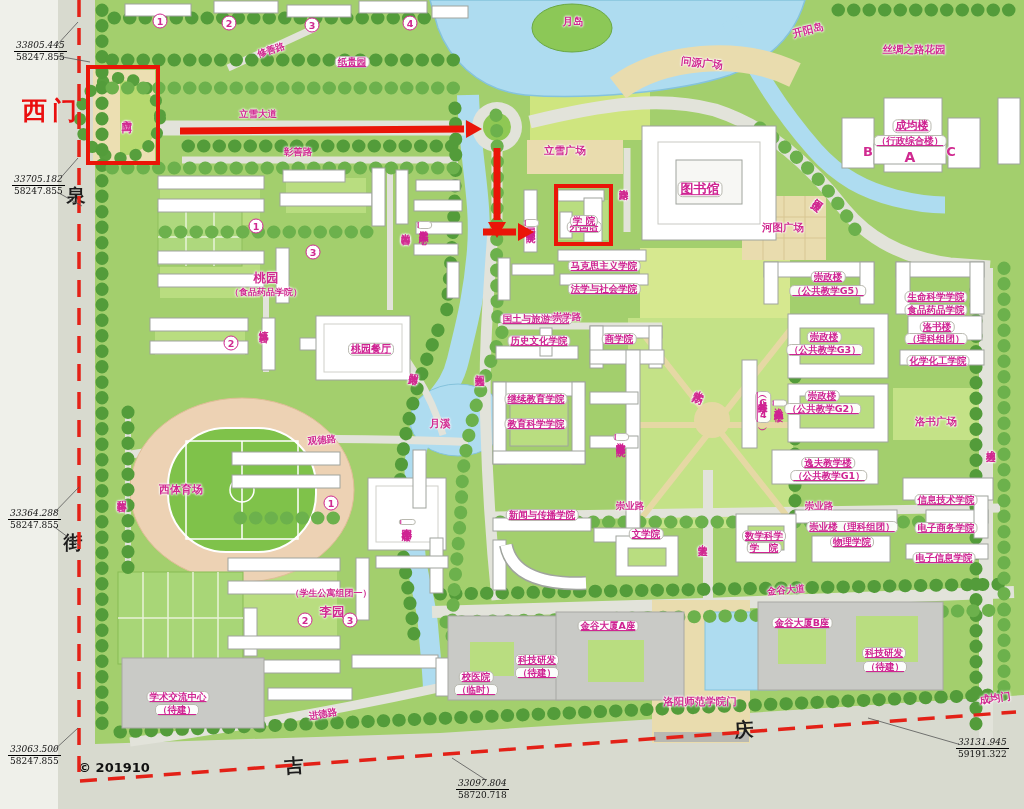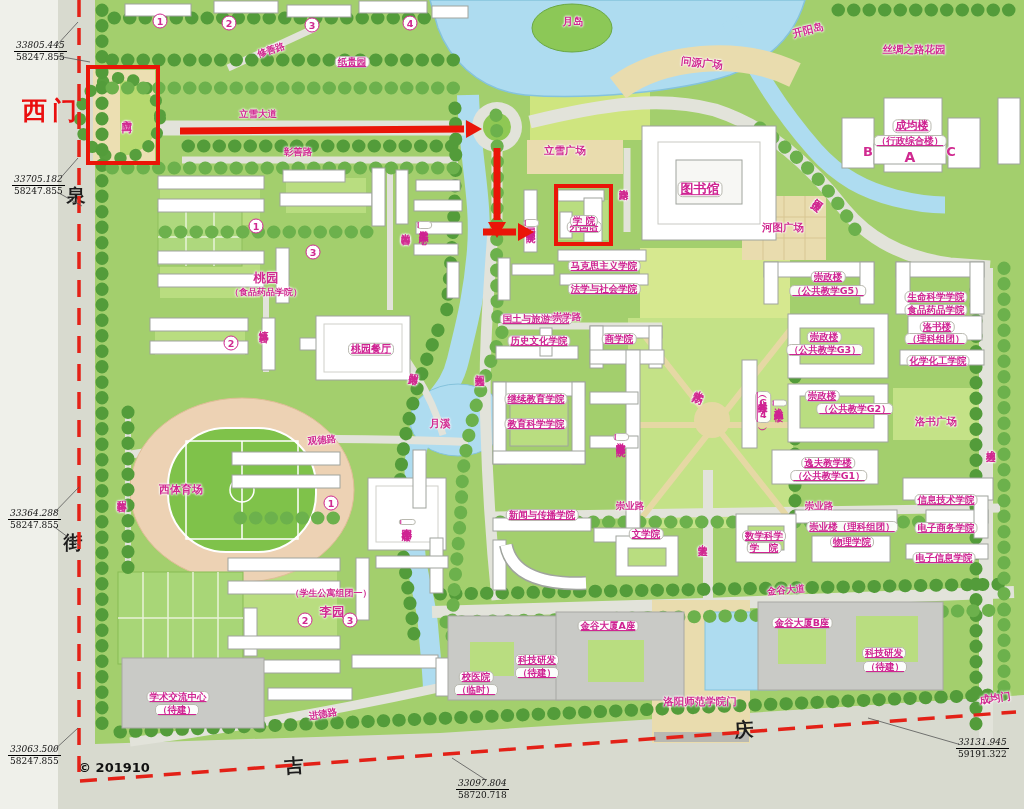--- a/index.html
+++ b/index.html
@@ -313,21 +313,21 @@
       <div class="lbl k-bldg" style="left: 936px; top: 297px; transform: translate(-50%, -50%);">生命科学学院</div>
       <div class="lbl k-bldg" style="left: 936px; top: 310px; transform: translate(-50%, -50%);">食品药品学院</div>
       <div class="lbl k-bldg" style="left: 824px; top: 337px; transform: translate(-50%, -50%);">崇政楼</div>
       <div class="lbl k-bldg" style="left: 825px; top: 350px; transform: translate(-50%, -50%);">（公共教学G3）</div>
       <div class="lbl k-bldg" style="left: 937px; top: 327px; transform: translate(-50%, -50%);">洛书楼</div>
       <div class="lbl k-bldg" style="left: 936px; top: 339px; transform: translate(-50%, -50%);">（理科组团）</div>
       <div class="lbl k-bldg" style="left: 938px; top: 361px; transform: translate(-50%, -50%);">化学化工学院</div>
       <div class="lbl k-bldg vert" style="left: 779px; top: 403px; transform: translate(-50%, -50%);">逸夫教学楼</div>
       <div class="lbl k-bldg vert" style="left: 763px; top: 407px; transform: translate(-50%, -50%);">（公共教学G4）</div>
       <div class="lbl k-bldg" style="left: 822px; top: 396px; transform: translate(-50%, -50%);">崇政楼</div>
-      <div class="lbl k-bldg" style="left: 855px; top: 409px; transform: translate(-50%, -50%);">（公共教学G2）</div>
+      <div class="lbl k-bldg" style="left: 823px; top: 409px; transform: translate(-50%, -50%);">（公共教学G2）</div>
       <div class="lbl k-area" style="left: 936px; top: 422px; transform: translate(-50%, -50%);">洛书广场</div>
       <div class="lbl k-road vert" style="left: 991px; top: 444px; transform: translate(-50%, -50%);">成均大道</div>
       <div class="lbl k-bldg" style="left: 828px; top: 463px; transform: translate(-50%, -50%);">逸夫教学楼</div>
       <div class="lbl k-bldg" style="left: 829px; top: 476px; transform: translate(-50%, -50%);">（公共教学G1）</div>
       <div class="lbl k-road" style="left: 819px; top: 506px; transform: translate(-50%, -50%);">崇业路</div>
       <div class="lbl k-bldg" style="left: 946px; top: 500px; transform: translate(-50%, -50%);">信息技术学院</div>
       <div class="lbl k-bldg" style="left: 852px; top: 527px; transform: translate(-50%, -50%);">崇业楼（理科组团）</div>
       <div class="lbl k-bldg" style="left: 946px; top: 528px; transform: translate(-50%, -50%);">电子商务学院</div>
       <div class="lbl k-bldg" style="left: 852px; top: 542px; transform: translate(-50%, -50%);">物理学院</div>
       <div class="lbl k-bldg" style="left: 764px; top: 536px; transform: translate(-50%, -50%);">数学科学</div>

